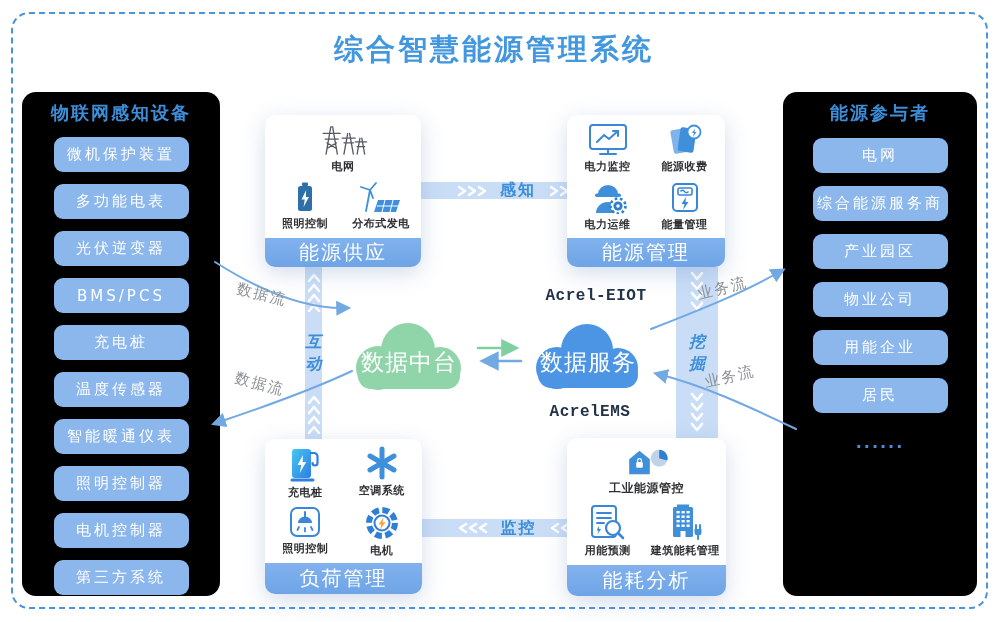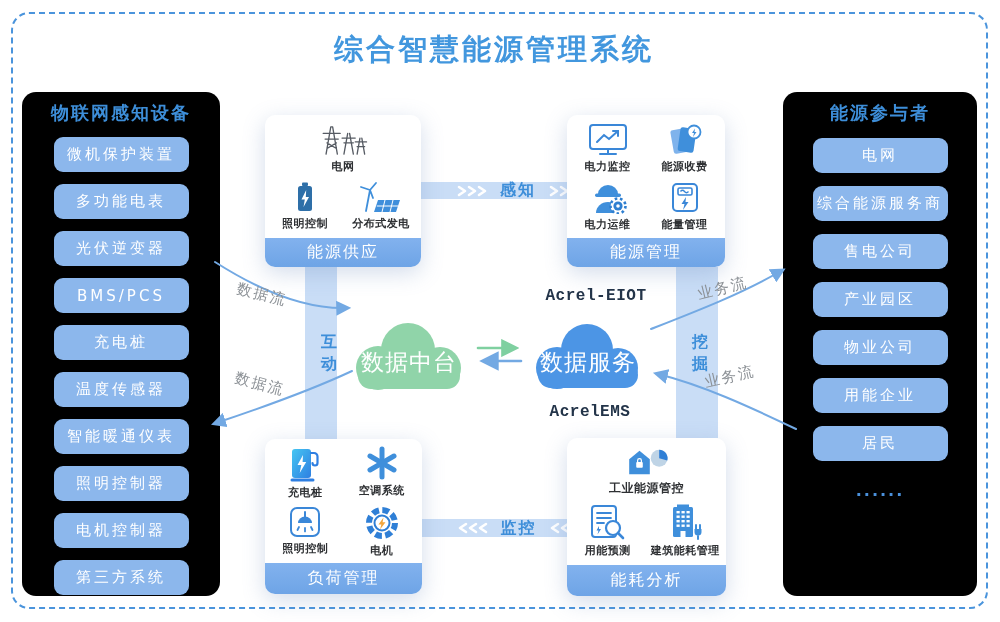--- a/index.html
+++ b/index.html
@@ -21,36 +21,36 @@
   .panel.left .pill:first-of-type{margin-top:11px;}
   .panel.right .pill:first-of-type{margin-top:19px;}
   .pill{width:135px;height:35px;border-radius:9px;background:#8CB7EC;color:#fff;
        font-size:15px;letter-spacing:3px;display:flex;align-items:center;justify-content:center;
        white-space:nowrap;}
   .dots{margin-top:20px;color:#4A90DB;font-weight:bold;font-size:16px;letter-spacing:2px;}
 
   
   .hband,.vband{position:absolute;background:#C9DDF6;display:flex;align-items:center;}
   .hband{flex-direction:row;justify-content:center;gap:12px;padding-left:24px;}
-  .vband{flex-direction:row;justify-content:space-between;padding:5px 16px;box-sizing:border-box;}
+  .vband{flex-direction:column;justify-content:space-between;padding:5px 0;box-sizing:border-box;font-style:italic;}
   .band-lbl{font-size:16px;font-weight:bold;color:#3D8ED9;letter-spacing:2px;white-space:nowrap;}
   .vband-lbl{width:17px;font-size:16px;font-weight:bold;color:#3D8ED9;line-height:1.35;
        text-align:center;word-break:break-all;}
 
   
   .card{position:absolute;background:#fff;border-radius:10px;display:flex;flex-direction:column;
        box-shadow:0 6px 22px rgba(108,140,190,.30);}
   .card-body{flex:1;display:grid;grid-template-columns:1fr 1fr;align-content:space-evenly;
        justify-items:center;padding:2px 2px 0;}
   .cell{display:flex;flex-direction:column;align-items:center;gap:3px;}
   .cell.span{grid-column:1/3;}
   .ic-label{font-size:11px;font-weight:bold;color:#2E3033;letter-spacing:.5px;white-space:nowrap;}
   .ic-label.big{font-size:12px;}
   .card-footer{height:29px;background:linear-gradient(180deg,#82B2EE,#6EA4E6);
-       border-radius:0 0 10px 10px;color:#fff;font-size:16px;letter-spacing:2px;
+       border-radius:0 0 10px 10px;color:#fff;font-size:20px;letter-spacing:2px;
        display:flex;align-items:center;justify-content:center;}
   .card.tall .card-footer{height:31px;}
 
   
   .cloud{position:absolute;}
   .cloud-lbl{position:absolute;inset:0;display:flex;align-items:center;justify-content:center;
        padding-top:10px;color:#fff;font-size:23px;font-weight:normal;letter-spacing:1px;}
   .caption{position:absolute;width:160px;text-align:center;font-size:16px;font-weight:600;
        color:#233449;font-family:Liberation Mono, monospace;letter-spacing:.5px;}
 
@@ -75,21 +75,20 @@
     <div class="pill">智能暖通仪表</div>
     <div class="pill">照明控制器</div>
     <div class="pill">电机控制器</div>
     <div class="pill">第三方系统</div>
   </section>
 
   <section class="panel right">
     <div class="panel-title">能源参与者</div>
     <div class="pill">电网</div>
     <div class="pill">综合能源服务商</div>
-    <div class="pill">售电公司</div>
     <div class="pill">产业园区</div>
     <div class="pill">物业公司</div>
     <div class="pill">用能企业</div>
     <div class="pill">居民</div>
     <div class="dots">......</div>
   </section>
 
   <div class="hband" style="left:421px;top:182px;width:146px;height:17px">
     <svg class="chev" width="32" height="12" viewBox="0 0 32 12">
       <g fill="none" stroke="#fff" stroke-width="2.6" stroke-linecap="round" stroke-linejoin="round">

